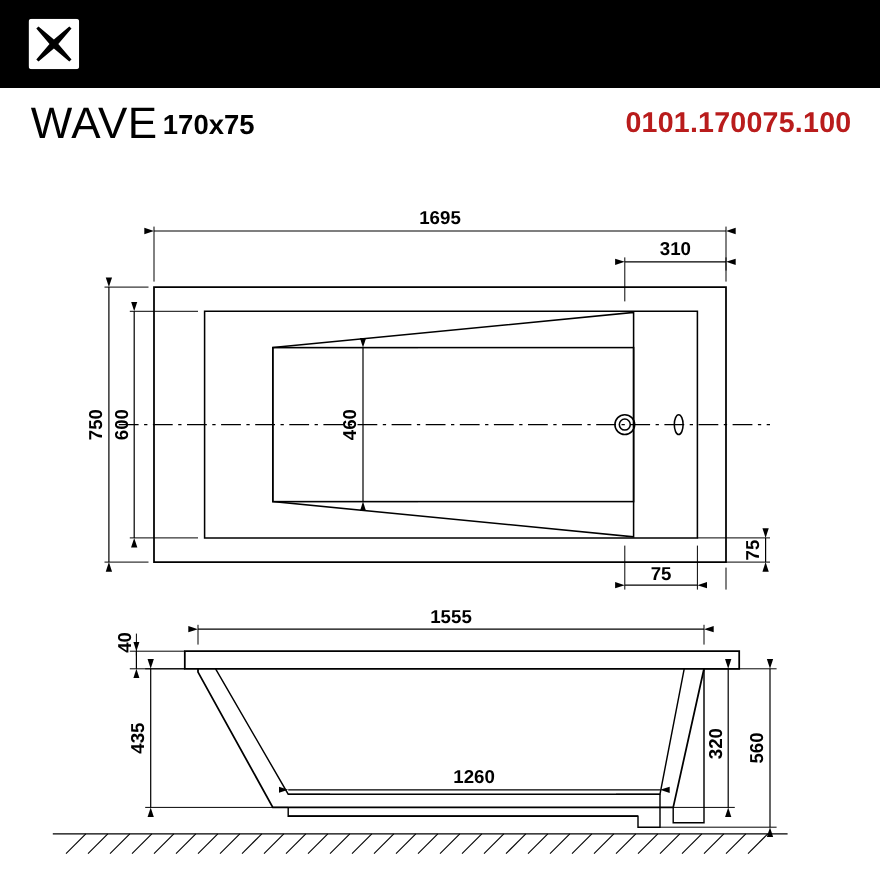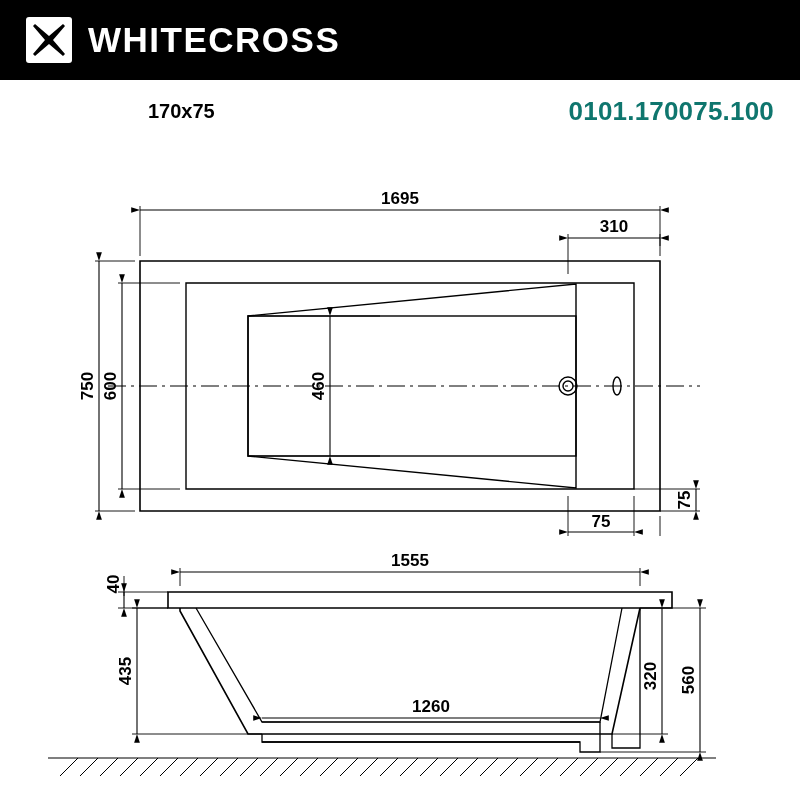--- a/index.html
+++ b/index.html
@@ -51,29 +51,29 @@
   .model-name {
     position: absolute;
     left: 28px; top: 10px;
     font-size: 40px;
     font-weight: normal;
     letter-spacing: 0.5px;
   }
   .model-size {
     position: absolute;
     left: 148px; top: 20px;
-    font-size: 20px;
+    font-size: 25px;
     font-weight: bold;
   }
   .article-code {
     position: absolute;
     right: 26px; top: 16px;
     font-size: 26px;
     font-weight: bold;
-    color: #0f766e;
+    color: #b91c1c;
     letter-spacing: 0.2px;
   }
   
   .drawing {
     position: absolute;
     left: 0; top: 156px;
     width: 708px;
     height: 644px;
   }
   .drawing svg { display: block; }
@@ -93,24 +93,24 @@
 </head>
 <body>
 
 <div class="header-bar">
   <span class="logo-mark">
     <svg width="46" height="46" viewBox="0 0 46 46">
       <rect x="0" y="0" width="46" height="46" rx="3" fill="#ffffff"></rect>
       <path d="M9 7 L23 19 L37 7 L39 9 L27 23 L39 37 L37 39 L23 27 L9 39 L7 37 L19 23 L7 9 Z" fill="#000000"></path>
     </svg>
   </span>
-  <span class="brand-name">WHITECROSS</span>
 </div>
 
 <div class="title-row">
+  <span class="model-name">WAVE</span>
   <span class="model-size">170x75</span>
   <span class="article-code">0101.170075.100</span>
 </div>
 
 <div class="drawing">
 <svg width="800" height="644" viewBox="0 0 800 644" xmlns="http://www.w3.org/2000/svg">
   <defs>
     <marker id="arrS" markerWidth="10" markerHeight="10" refX="8" refY="3" orient="auto">
       <path d="M8,3 L0,0.4 L0,5.6 Z" fill="#000"></path>
     </marker>

